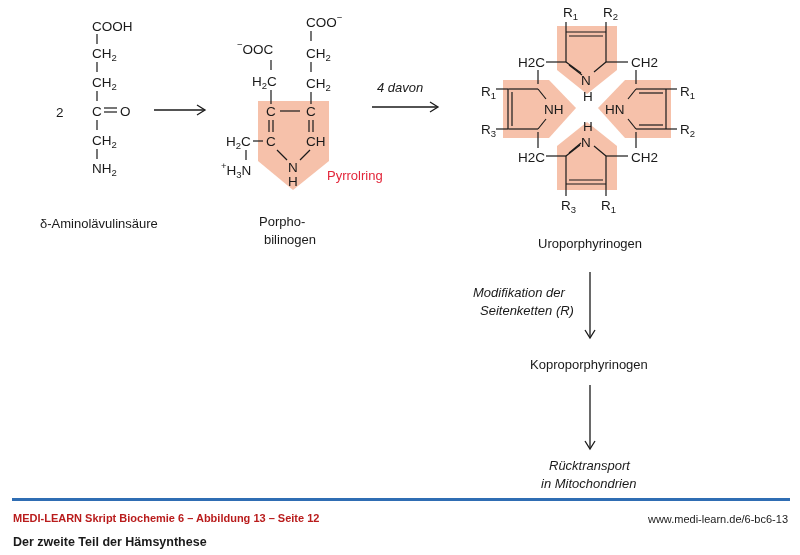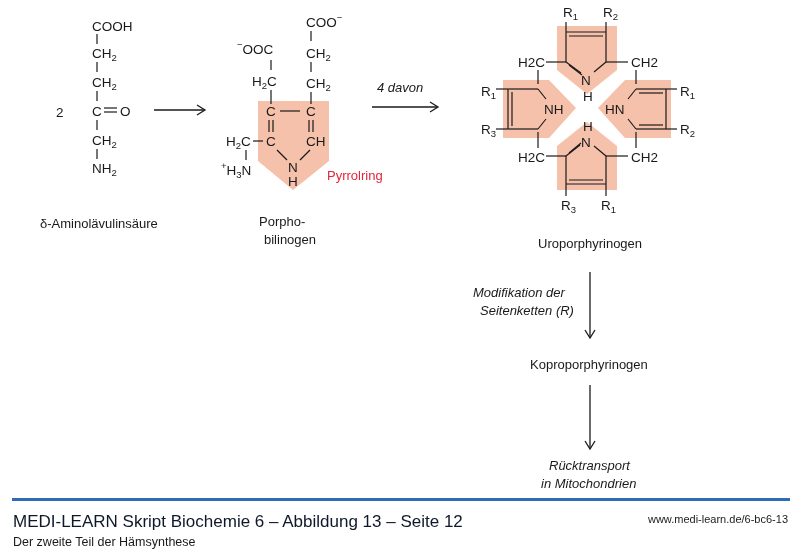--- a/index.html
+++ b/index.html
@@ -9,22 +9,22 @@
     #diagram text { font-family: "Liberation Sans", sans-serif; fill: #1a1a1a; }
     .chem { font-size: 13.5px; }
     .sub { font-size: 9.5px; }
     .label { font-size: 13px; }
     .italic { font-style: italic; }
     .red { fill: #e3263a !important; }
     .bond { stroke: #1a1a1a; stroke-width: 1.2; fill: none; }
     .arrow { stroke: #1a1a1a; stroke-width: 1.3; fill: none; }
     .ring-fill { fill: #f6c1aa; }
     .footer-rule { position: absolute; left: 12px; top: 498px; width: 778px; height: 3px; background: #2f6db3; }
-    .footer-title { position: absolute; left: 13px; top: 512px; font-size: 17px; font-weight: normal; color: #0f172a; }
-    .footer-sub { position: absolute; left: 13px; top: 535px; font-size: 12.5px; font-weight: normal; color: #1a1a1a; }
+    .footer-title { position: absolute; left: 13px; top: 512px; font-size: 11px; font-weight: bold; color: #b91c1c; }
+    .footer-sub { position: absolute; left: 13px; top: 535px; font-size: 12.5px; font-weight: bold; color: #1a1a1a; }
     .footer-url { position: absolute; right: 12px; top: 513px; font-size: 11px; color: #1a1a1a; text-align: right; }
   </style>
 </head>
 <body>
 
 <svg id="diagram" viewBox="0 0 800 555" xmlns="http://www.w3.org/2000/svg">
 
   <g>
     <text class="chem" x="56" y="117">2</text>
     <text class="chem" x="92" y="31">COOH</text>

